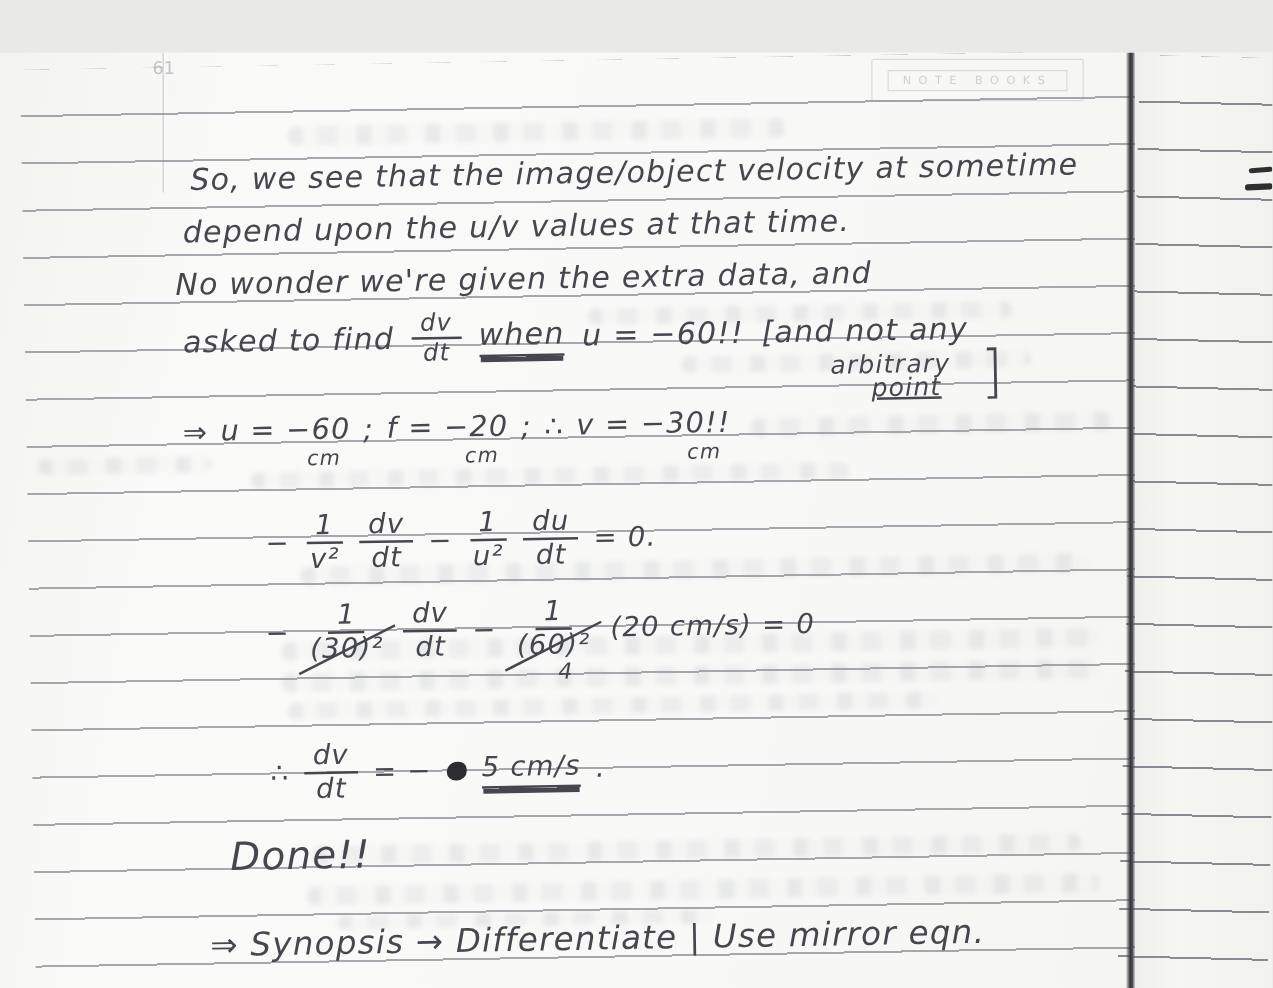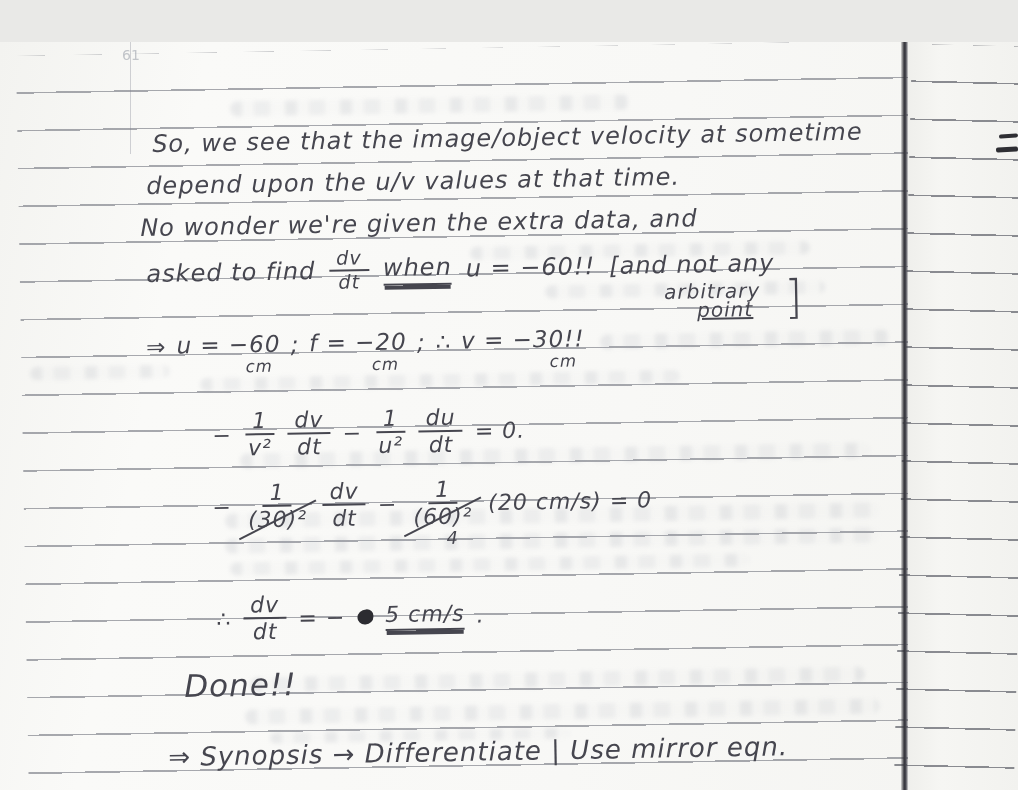--- a/index.html
+++ b/index.html
@@ -85,20 +85,23 @@
 
 <div id="page">
 
   <div class="rules rules-main"></div>
   <div class="right-strip"></div>
   <div class="rules rules-right"></div>
   <div class="page-edge"></div>
   <div class="margin-ghost-line"></div>
 
   <div class="ghost-text" style="left:122px;top:5px;font-size:14px;">61</div>
+  <div class="stampbox">
+    <div class="inner">NOTE BOOKS</div>
+  </div>
   <div class="dash" style="left:999px;top:92px;width:19px;height:4px;transform:rotate(-4deg);"></div>
   <div class="dash" style="left:996px;top:105px;width:22px;height:5px;transform:rotate(-3deg);"></div>
 
   <div class="smudge" style="left:230px;top:56px;width:400px;"></div>
   <div class="smudge" style="left:470px;top:202px;width:340px;height:13px;"></div>
   <div class="smudge" style="left:545px;top:241px;width:280px;height:13px;"></div>
   <div class="smudge" style="left:600px;top:290px;width:290px;"></div>
   <div class="smudge" style="left:30px;top:324px;width:140px;height:13px;"></div>
   <div class="smudge" style="left:200px;top:332px;width:480px;height:13px;"></div>
   <div class="smudge" style="left:240px;top:406px;width:630px;"></div>

